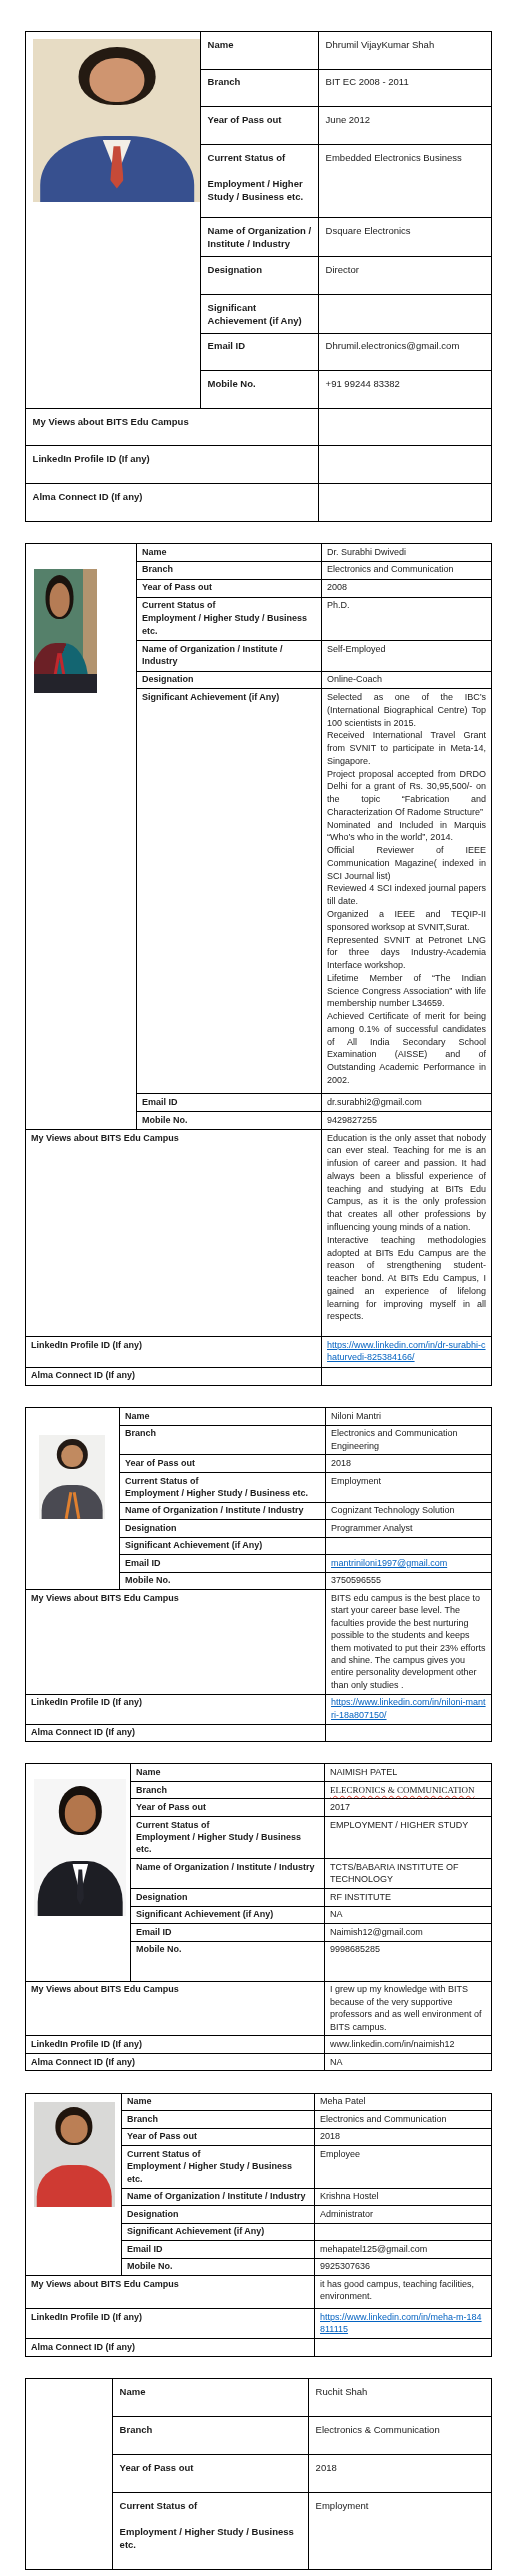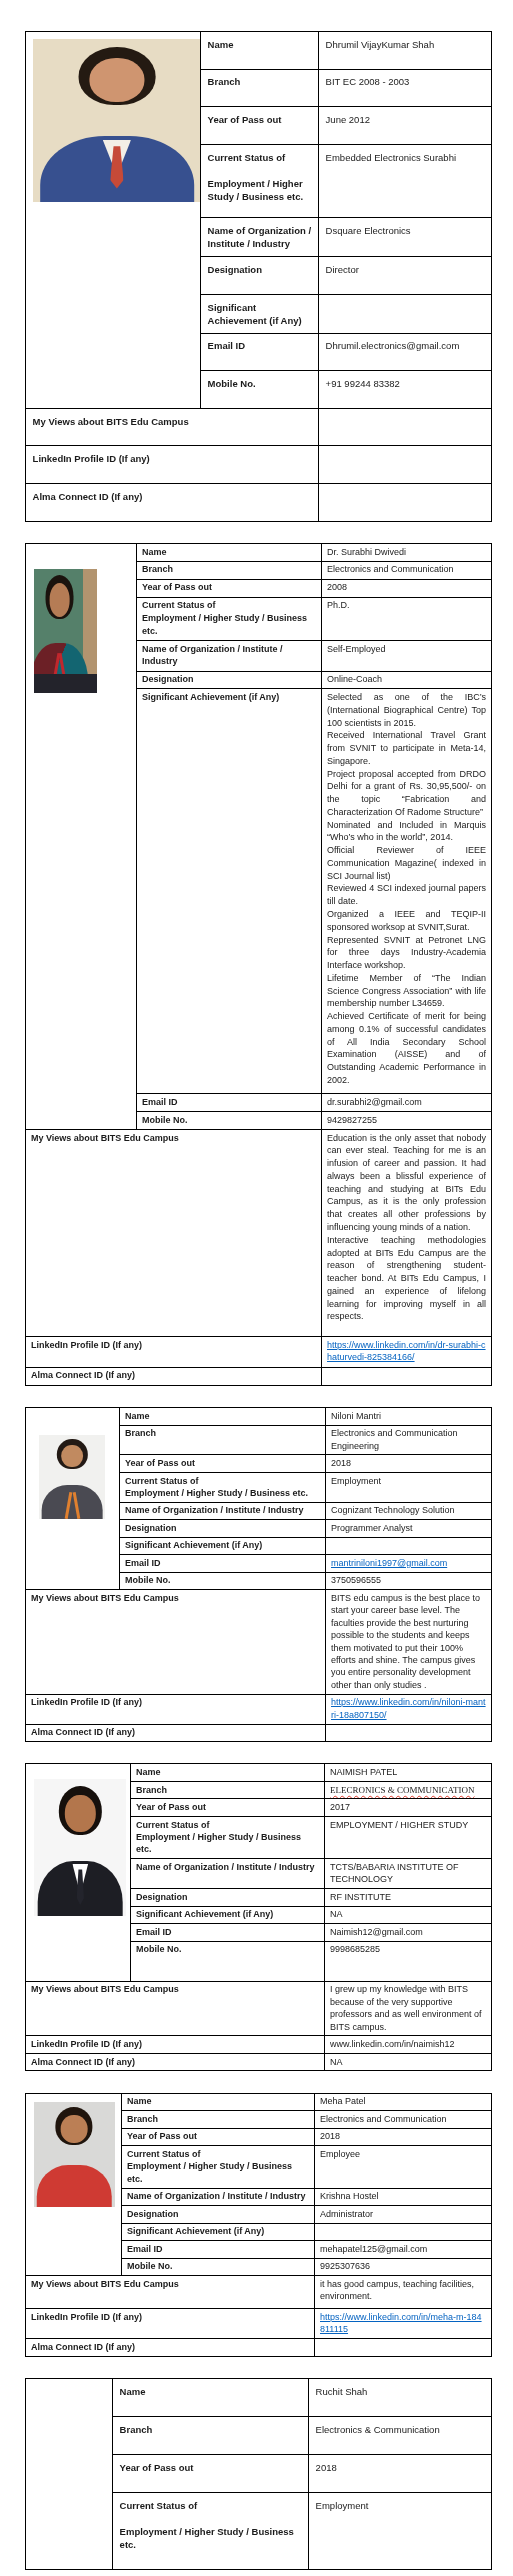--- a/index.html
+++ b/index.html
@@ -62,31 +62,31 @@
                 <div class="ph-shirt" style="background: rgb(243, 239, 230);"></div>
                 <div class="ph-tie" style="background: rgb(198, 74, 56);"></div>
               </div>
             </div>
           </td>
           <td class="lbl">Name</td>
           <td class="val">Dhrumil VijayKumar Shah</td>
         </tr>
         <tr class="row-branch">
           <td class="lbl">Branch</td>
-          <td class="val">BIT EC 2008 - 2003</td>
+          <td class="val">BIT EC 2008 - 2011</td>
         </tr>
         <tr class="row-year-of-pass-out">
           <td class="lbl">Year of Pass out</td>
           <td class="val">June 2012</td>
         </tr>
         <tr class="row-current-status">
           <td class="lbl">Current Status of
 
 Employment / Higher Study / Business etc.</td>
-          <td class="val">Embedded Electronics Surabhi</td>
+          <td class="val">Embedded Electronics Business</td>
         </tr>
         <tr class="row-organization">
           <td class="lbl">Name of Organization / Institute / Industry</td>
           <td class="val">Dsquare Electronics</td>
         </tr>
         <tr class="row-designation">
           <td class="lbl">Designation</td>
           <td class="val">Director</td>
         </tr>
         <tr class="row-achievement">
@@ -246,21 +246,21 @@
         <tr class="row-email">
           <td class="lbl">Email ID</td>
           <td class="val"><a class="lnk" href="#">mantriniloni1997@gmail.com</a></td>
         </tr>
         <tr class="row-mobile">
           <td class="lbl">Mobile No.</td>
           <td class="val">3750596555</td>
         </tr>
         <tr class="row-views">
           <td class="lbl" colspan="2">My Views about BITS Edu Campus</td>
-          <td class="val">BITS edu campus is the best place to start your career base level. The faculties provide the best nurturing possible to the students and keeps them motivated to put their 100% efforts and shine. The campus gives you entire personality development other than only studies .</td>
+          <td class="val">BITS edu campus is the best place to start your career base level. The faculties provide the best nurturing possible to the students and keeps them motivated to put their 23% efforts and shine. The campus gives you entire personality development other than only studies .</td>
         </tr>
         <tr class="row-linkedin">
           <td class="lbl" colspan="2">LinkedIn Profile  ID (If any)</td>
           <td class="val"><a class="lnk" href="#">https://www.linkedin.com/in/niloni-mantri-18a807150/</a></td>
         </tr>
         <tr class="row-alma-connect">
           <td class="lbl" colspan="2">Alma Connect ID (If any)</td>
           <td class="val"></td>
         </tr>
       </tbody>

